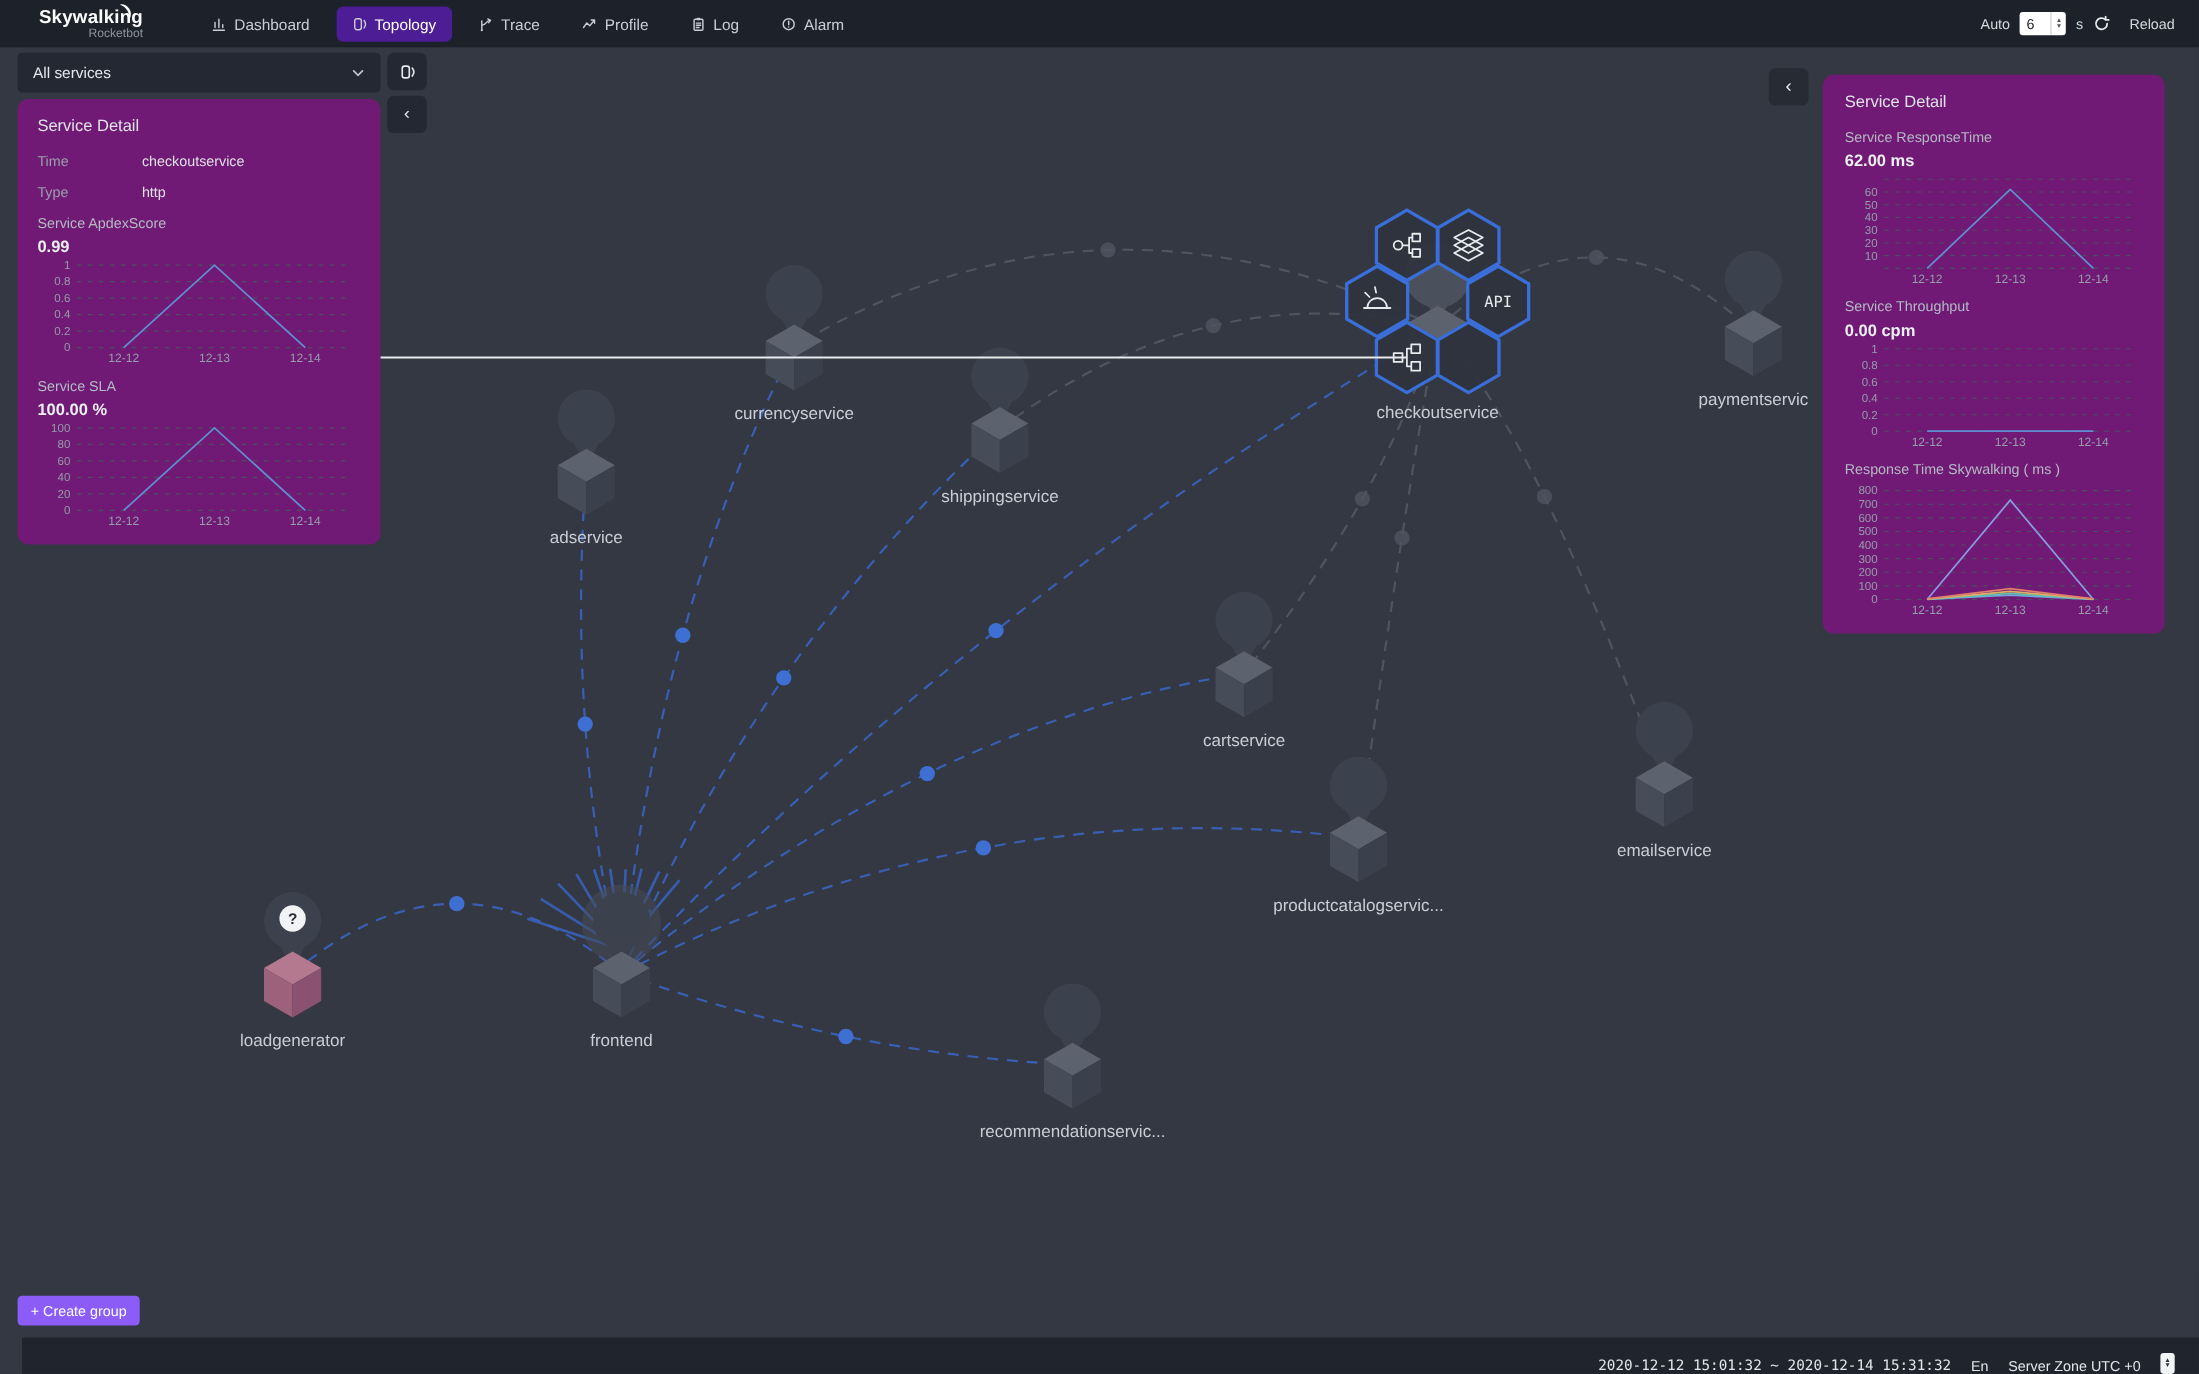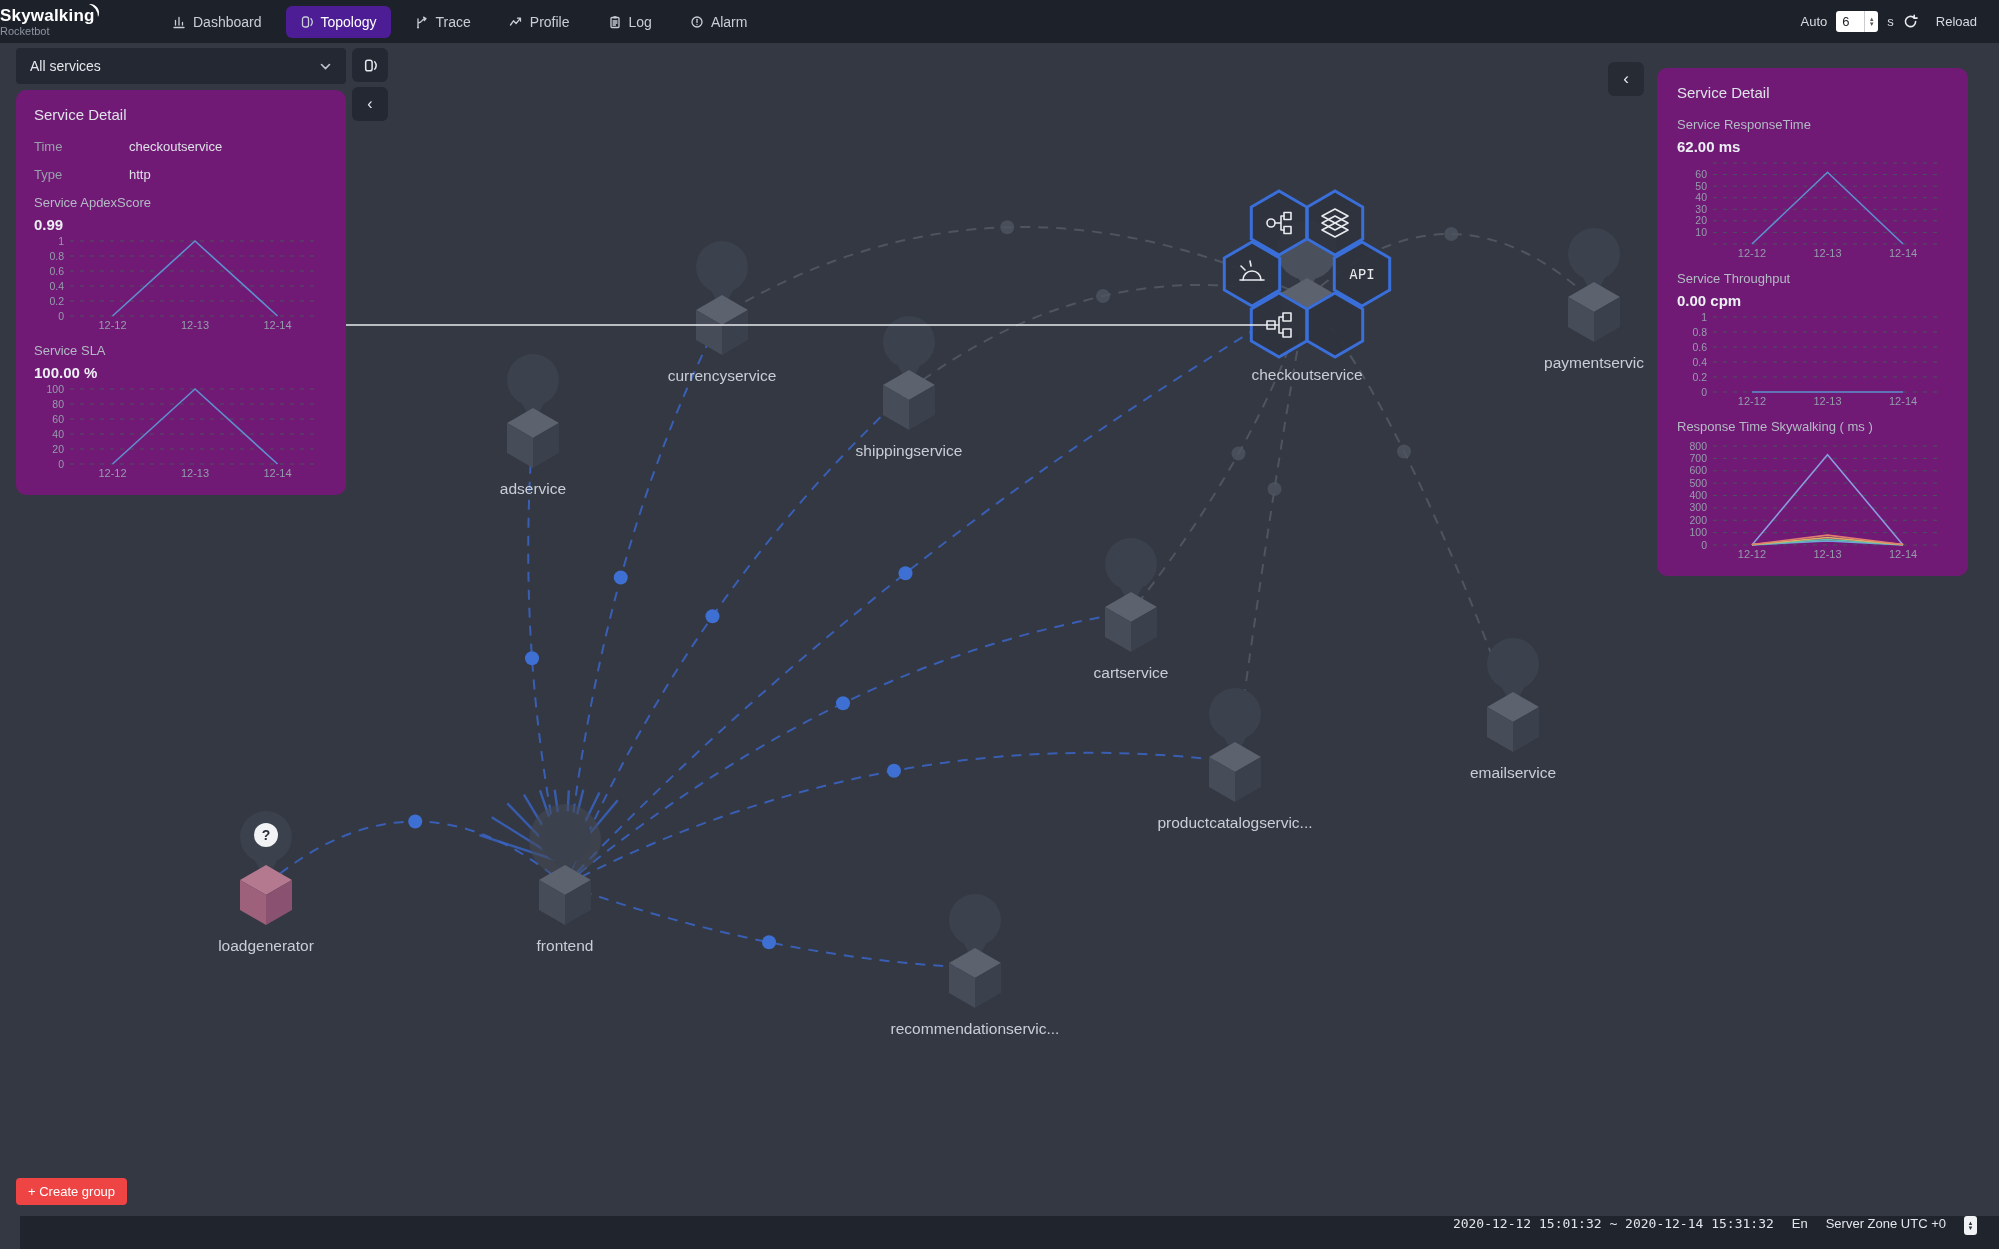--- a/index.html
+++ b/index.html
@@ -2,21 +2,21 @@
 <html><head>
 <meta charset="utf-8">
 <style>
   * { margin:0; padding:0; box-sizing:border-box; }
   html,body { width:1999px; height:1249px; overflow:hidden; background:#333842;
               font-family:"Liberation Sans", sans-serif; }
 
   
   .nav { position:absolute; top:0; left:0; right:0; height:43px; background:#1d212a;
          display:flex; align-items:center; z-index:30; }
-  .logo { margin-left:0; line-height:1; position:relative; width:110px; }
+  .logo { margin-left:20px; line-height:1; position:relative; width:110px;text-align:right; }
   .logo-title { color:#fff; font-size:17px; font-weight:bold; letter-spacing:.2px; }
   .logo-sub { color:#8d95a1; font-size:11px; margin-top:2px; }
   .logo-swoosh { position:absolute; right:6px; top:-4px; }
   .nav-items { display:flex; align-items:center; gap:10px; margin-left:48px; }
   .nav-item { display:flex; align-items:center; gap:7px; color:#c9ced6; font-size:14px;
               padding:8px 14px; border-radius:6px; cursor:pointer; }
   .nav-item.active { background:#4c1d95; color:#fff; }
   .nav-item svg { stroke:#c9ced6; fill:none; stroke-width:1.3; stroke-linecap:round; stroke-linejoin:round; }
   .nav-right { margin-left:auto; margin-right:22px; display:flex; align-items:center; gap:9px;
                color:#d6dae0; font-size:13px; }
@@ -53,24 +53,24 @@
   .metric-title { font-size:13px; color:#b3bac4; margin:10px 0 6px; }
   .metric-value { font-size:15px; font-weight:bold; color:#eceff3; margin-bottom:2px; }
   .chart { display:block; }
 
   
   .canvas { position:absolute; top:43px; left:0; right:0; bottom:33px; z-index:1; }
   .canvas svg { width:100%; height:100%; display:block; }
 
   
   .create-group { position:absolute; left:16px; top:1178px; height:27px; padding:0 12px;
-        background:#ef4444; color:#fff; font-size:13px; border:none; border-radius:4px;
+        background:#8b5cf6; color:#fff; font-size:13px; border:none; border-radius:4px;
         display:flex; align-items:center; gap:5px; z-index:25; cursor:pointer; }
   .footer { position:absolute; left:0; right:0; bottom:0; height:33px; background:#20242d;
-        display:flex; align-items:flex-start; justify-content:flex-end; gap:18px;
+        display:flex; align-items:flex-end; justify-content:flex-end; gap:18px;
         padding-right:22px; z-index:30;margin-left:20px; }
   .footer .time-range { font-family:"DejaVu Sans Mono", monospace; font-size:13px; color:#e2e5ea; }
   .footer .lang { font-size:13px; color:#e2e5ea; cursor:pointer; }
   .footer .zone { font-size:13px; color:#e2e5ea; }
   .zone-spin { width:13px; height:19px; background:#f2f3f5; border-radius:3px; display:flex;
         flex-direction:column; align-items:center; justify-content:center; color:#2a2e37; }
   .zone-spin span { font-size:6px; line-height:5px; }
 </style>
 </head>
 <body>

